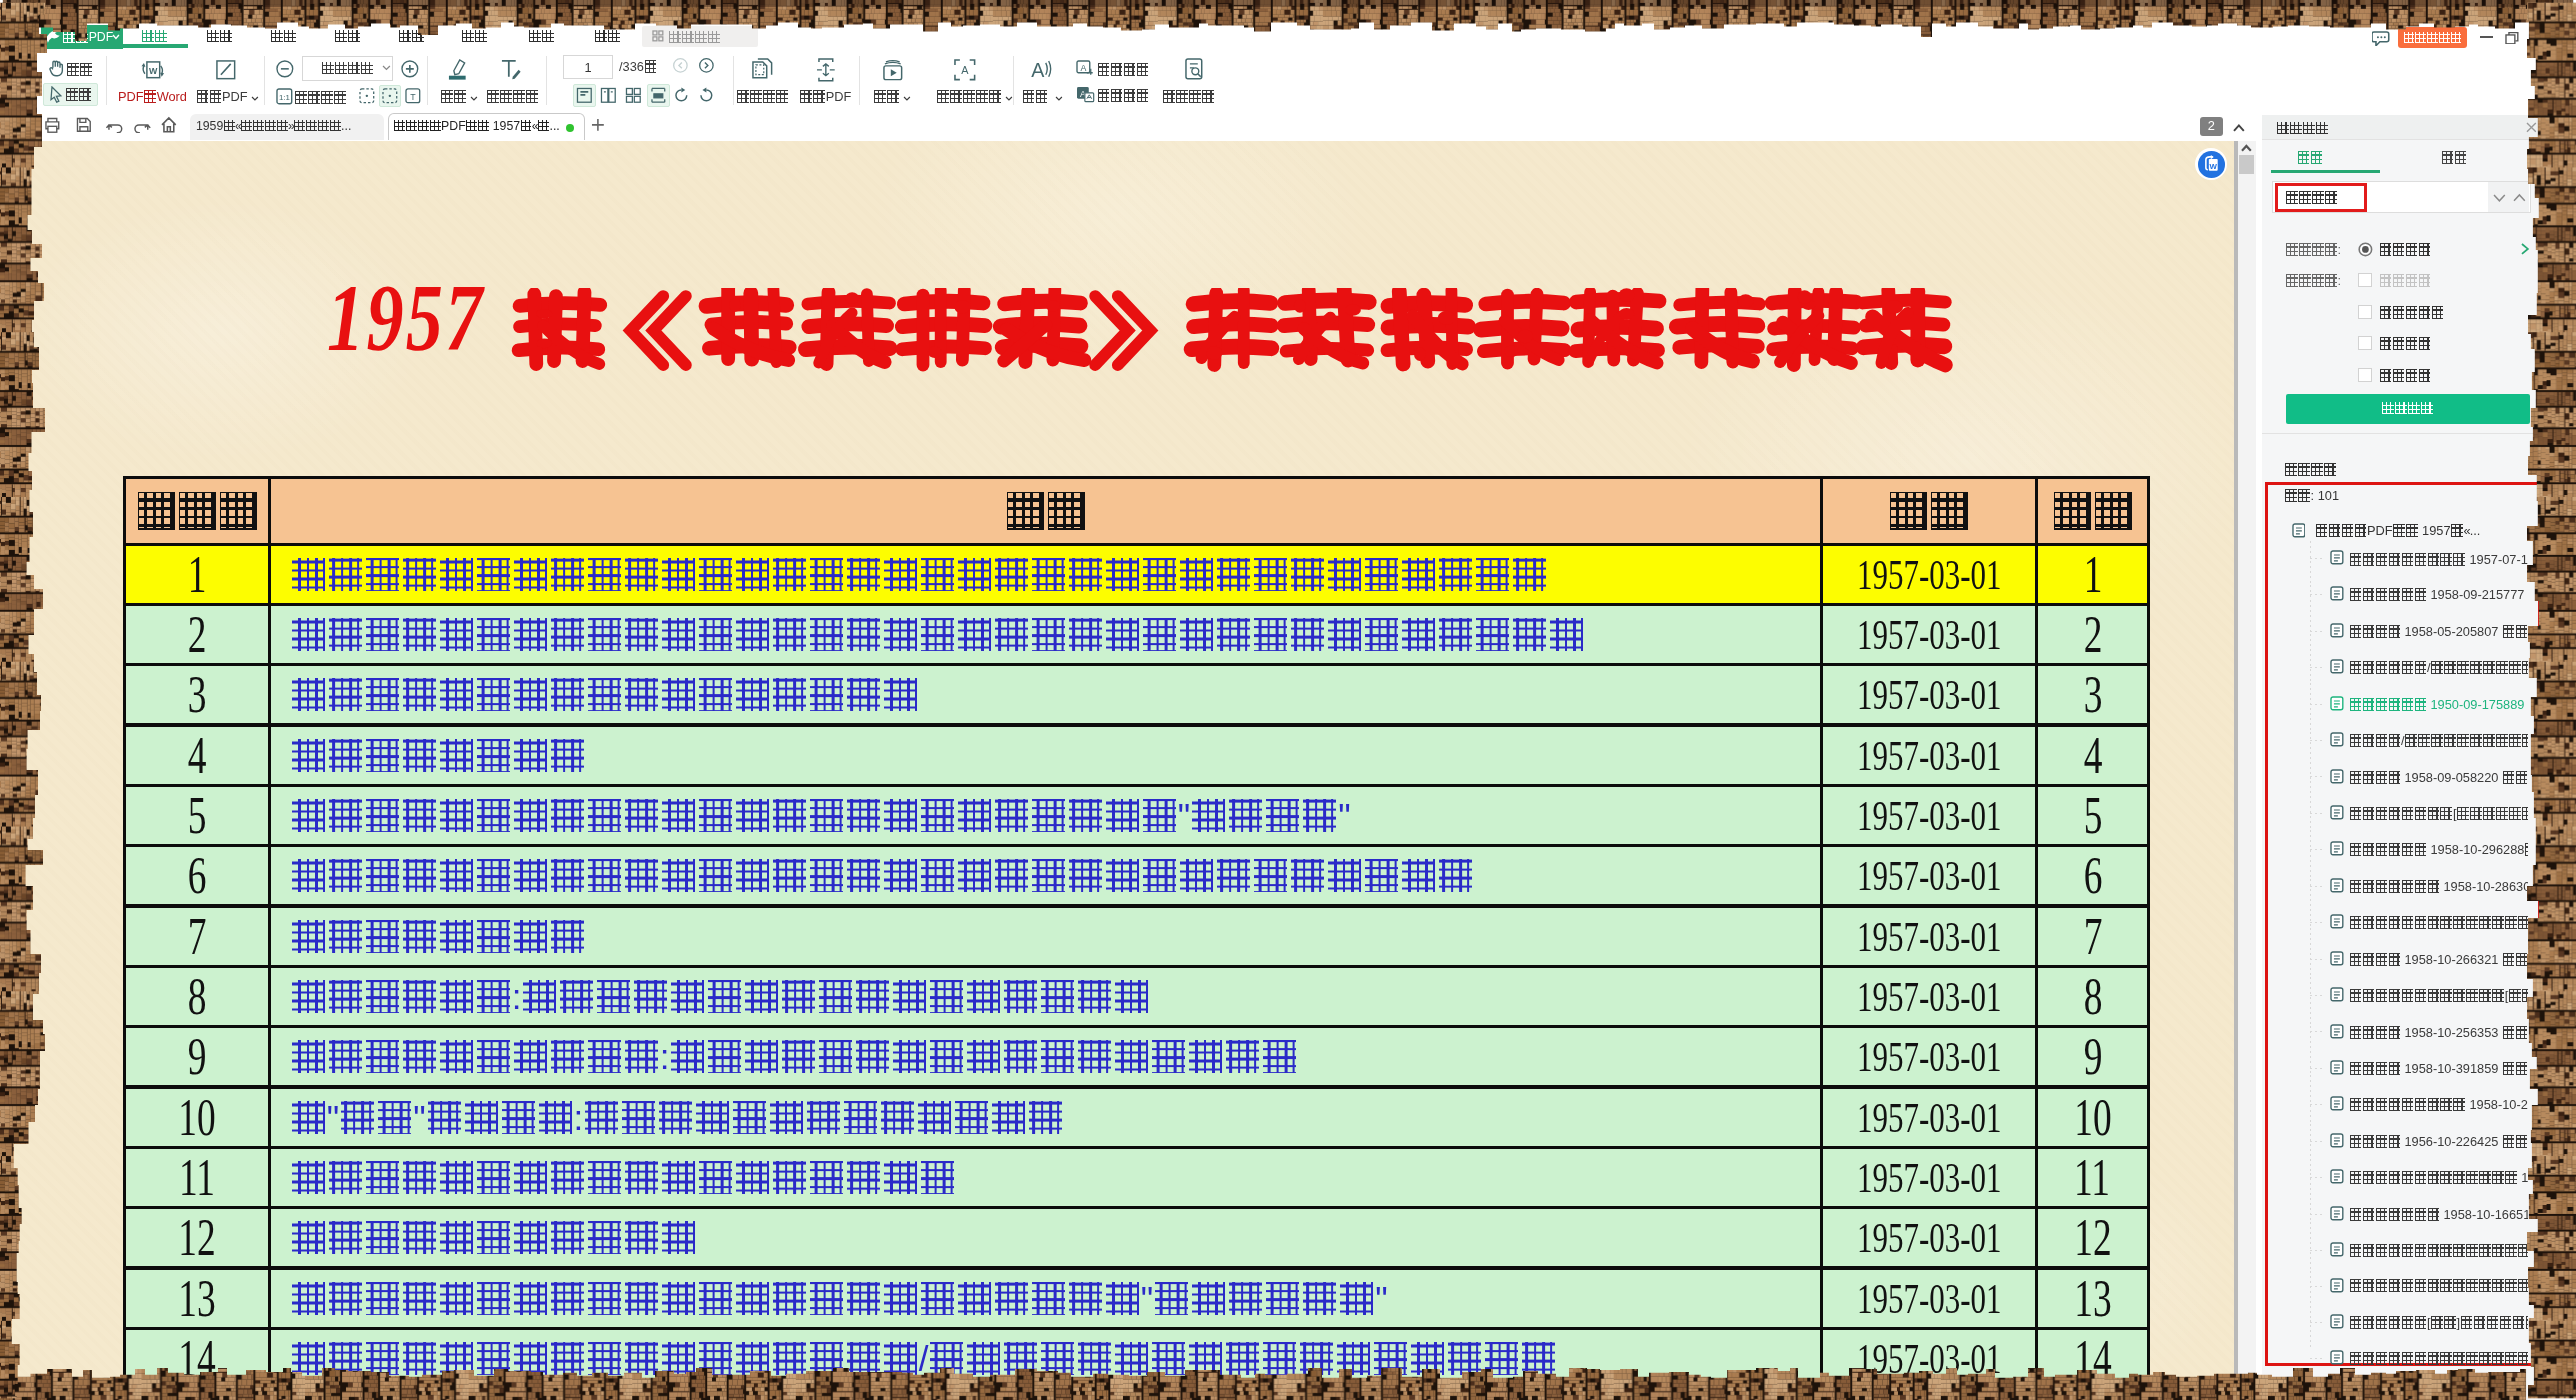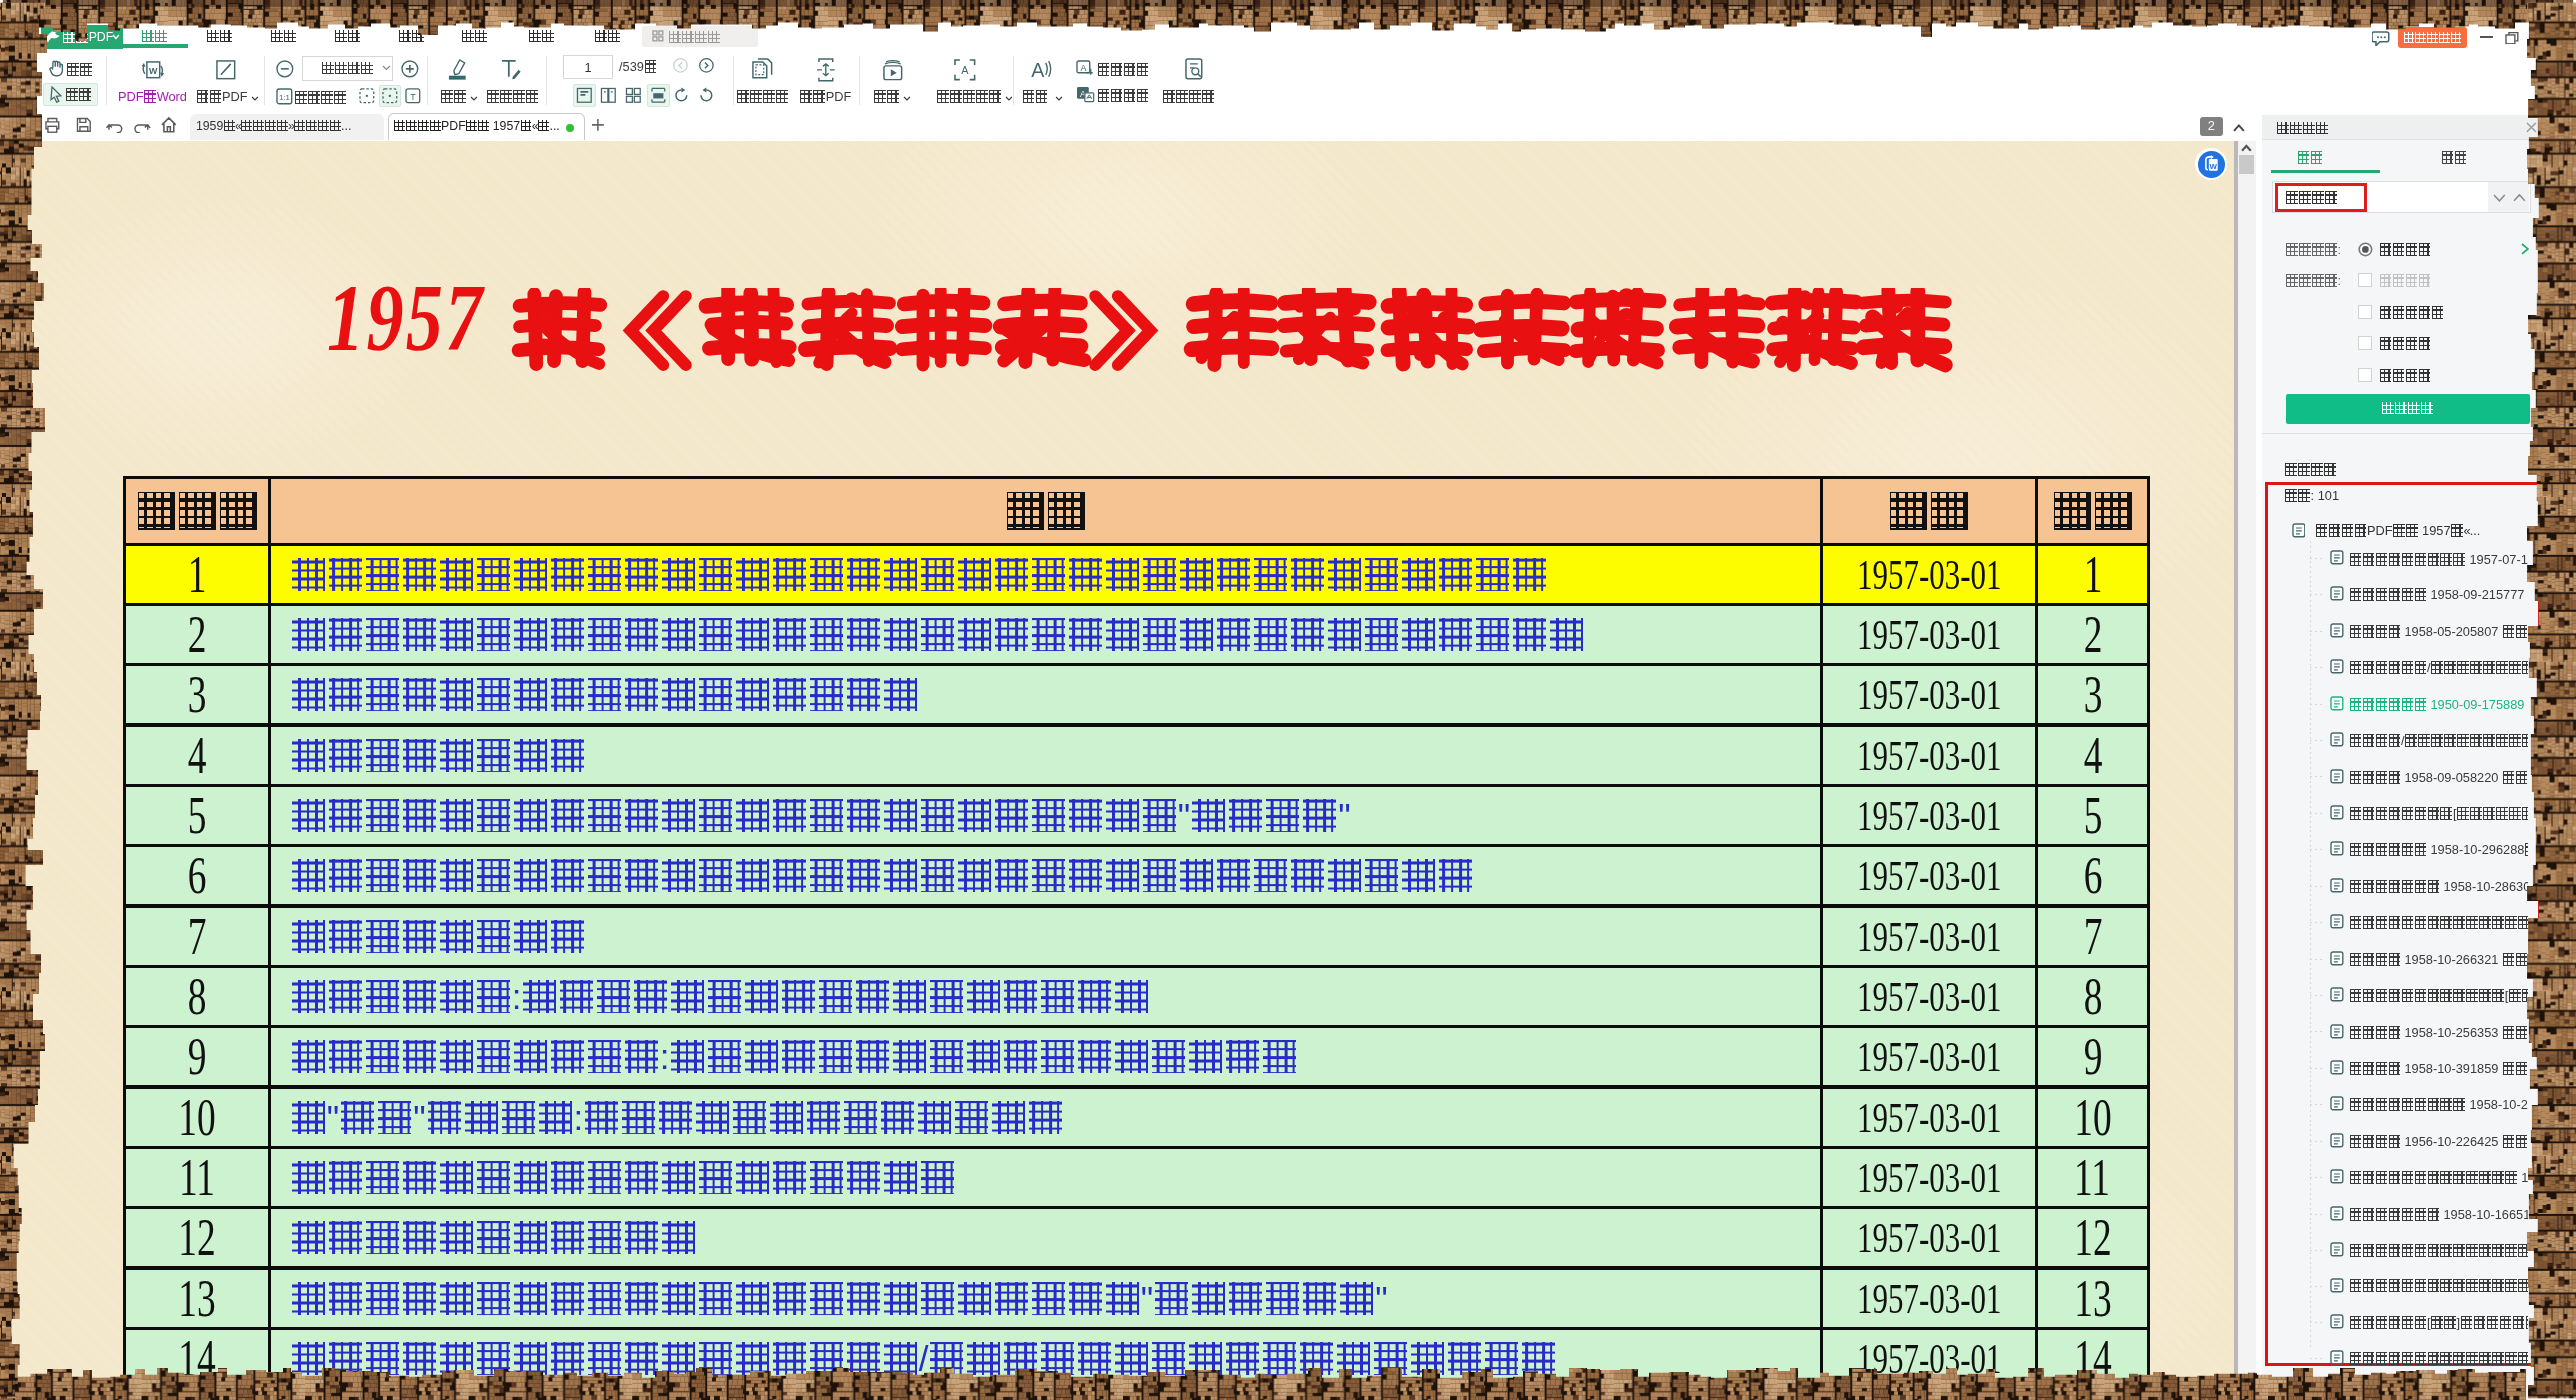--- a/index.html
+++ b/index.html
@@ -845,21 +845,21 @@
       <path d="M3 1 L12 10 L7.5 10.5 L10 15.5 L7.8 16.5 L5.3 11.5 L2 14 Z" fill="none" stroke="#44676b" stroke-width="1.3"></path>
     </svg>
 <div class="abs" style="left:59px;top:87px;width:39px;text-align:center;color:#3c3c3c;font-size:12.8px;white-space:nowrap"><i class="z13"></i><i class="z13"></i></div>
 <div class="abs" style="left:106px;top:56px;width:1px;height:49px;background:#e3e3e3"></div>
 <svg class="abs" style="left:140px;top:57px" width="25.6" height="25.6" viewBox="0 0 26 26">
       <rect x="7" y="5" width="13" height="16" fill="none" stroke="#44676b" stroke-width="1.5"></rect>
       <text x="13.5" y="17" font-size="9" font-weight="bold" fill="#44676b" text-anchor="middle" font-family="Liberation Sans">W</text>
       <path d="M4 9 q-2 4 1 8 M22 17 q2 -4 -1 -8" fill="none" stroke="#44676b" stroke-width="1.4"></path>
       <path d="M4 6 l1.5 4 -4 -0.5 z M22 20 l-1.5 -4 4 0.5 z" fill="#44676b"></path>
     </svg>
-<div class="abs" style="left:118px;top:89px;width:69px;text-align:center;color:#a21caf;font-size:12.8px;white-space:nowrap"><span class="lt">PDF</span><i class="z13"></i><span class="lt">Word</span></div>
+<div class="abs" style="left:118px;top:89px;width:69px;text-align:center;color:#b91c1c;font-size:12.8px;white-space:nowrap"><span class="lt">PDF</span><i class="z13"></i><span class="lt">Word</span></div>
 <svg class="abs" style="left:213px;top:57px" width="25.6" height="25.6" viewBox="0 0 26 26">
       <rect x="4" y="4" width="18" height="18" fill="none" stroke="#44676b" stroke-width="1.5"></rect>
       <path d="M8 18 L18 7" stroke="#44676b" stroke-width="1.6"></path>
     </svg>
 <div class="abs" style="left:193px;top:89px;width:69px;text-align:center;color:#3c3c3c;font-size:12.8px;white-space:nowrap"><i class="z13"></i><i class="z13"></i><span class="lt">PDF</span> <svg width="7.9" height="4.9" viewBox="0 0 8 5">
         <path d="M1 1 L4 4 L7 1" fill="none" stroke="#3c3c3c" stroke-width="1.2"></path>
       </svg></div>
 <div class="abs" style="left:264px;top:56px;width:1px;height:49px;background:#e3e3e3"></div>
 <svg class="abs" style="left:276px;top:60px" width="17.7" height="17.7" viewBox="0 0 18 18">
       <circle cx="9" cy="9" r="8" fill="none" stroke="#44676b" stroke-width="1.4"></circle>
@@ -899,21 +899,21 @@
 <div class="abs" style="left:435px;top:89px;width:49px;text-align:center;color:#3c3c3c;font-size:12.8px;white-space:nowrap"><i class="z13"></i><i class="z13"></i> <svg width="7.9" height="4.9" viewBox="0 0 8 5">
         <path d="M1 1 L4 4 L7 1" fill="none" stroke="#3c3c3c" stroke-width="1.2"></path>
       </svg></div>
 <svg class="abs" style="left:498px;top:57px" width="23.6" height="25.6" viewBox="0 0 24 26">
       <path d="M4 4 h14 M11 4 v16" stroke="#44676b" stroke-width="1.8" fill="none"></path>
       <path d="M15 20 L21 13 L23 15 L17 22 L14.5 22.5 Z" fill="#44676b"></path>
     </svg>
 <div class="abs" style="left:484px;top:89px;width:57px;text-align:center;color:#3c3c3c;font-size:12.8px;white-space:nowrap"><i class="z13"></i><i class="z13"></i><i class="z13"></i><i class="z13"></i></div>
 <div class="abs" style="left:546px;top:56px;width:1px;height:49px;background:#e3e3e3"></div>
 <div class="abs" style="left:563px;top:55px;width:50px;height:23.6px;border:1px solid #d7d7d7;background:#fff;text-align:center;color:#333;font-size:12.8px;padding-top:3.9px">1</div>
-<div class="abs" style="left:619px;top:59px;color:#3c3c3c;font-size:12.8px;white-space:nowrap"><span class="lt">/539</span><i class="z13"></i></div>
+<div class="abs" style="left:619px;top:59px;color:#3c3c3c;font-size:12.8px;white-space:nowrap"><span class="lt">/336</span><i class="z13"></i></div>
 <svg class="abs" style="left:673px;top:58px" width="14.8" height="14.8" viewBox="0 0 15 15">
       <circle cx="7.5" cy="7.5" r="6.8" fill="none" stroke="#c6d2d3" stroke-width="1.3"></circle>
       <path d="M9 4.5 L6 7.5 L9 10.5" fill="none" stroke="#c6d2d3" stroke-width="1.4"></path>
     </svg>
 <svg class="abs" style="left:699px;top:58px" width="14.8" height="14.8" viewBox="0 0 15 15">
       <circle cx="7.5" cy="7.5" r="6.8" fill="none" stroke="#44676b" stroke-width="1.3"></circle>
       <path d="M6 4.5 L9 7.5 L6 10.5" fill="none" stroke="#44676b" stroke-width="1.4"></path>
     </svg>
 <div class="abs" style="left:573px;top:84px;width:22.6px;height:22.6px;background:#e9f6ee;border:1px solid #cfe8d9;border-radius:2px"></div>
 <svg class="abs" style="left:576px;top:87px" width="16.7" height="16.7" viewBox="0 0 17 17">

